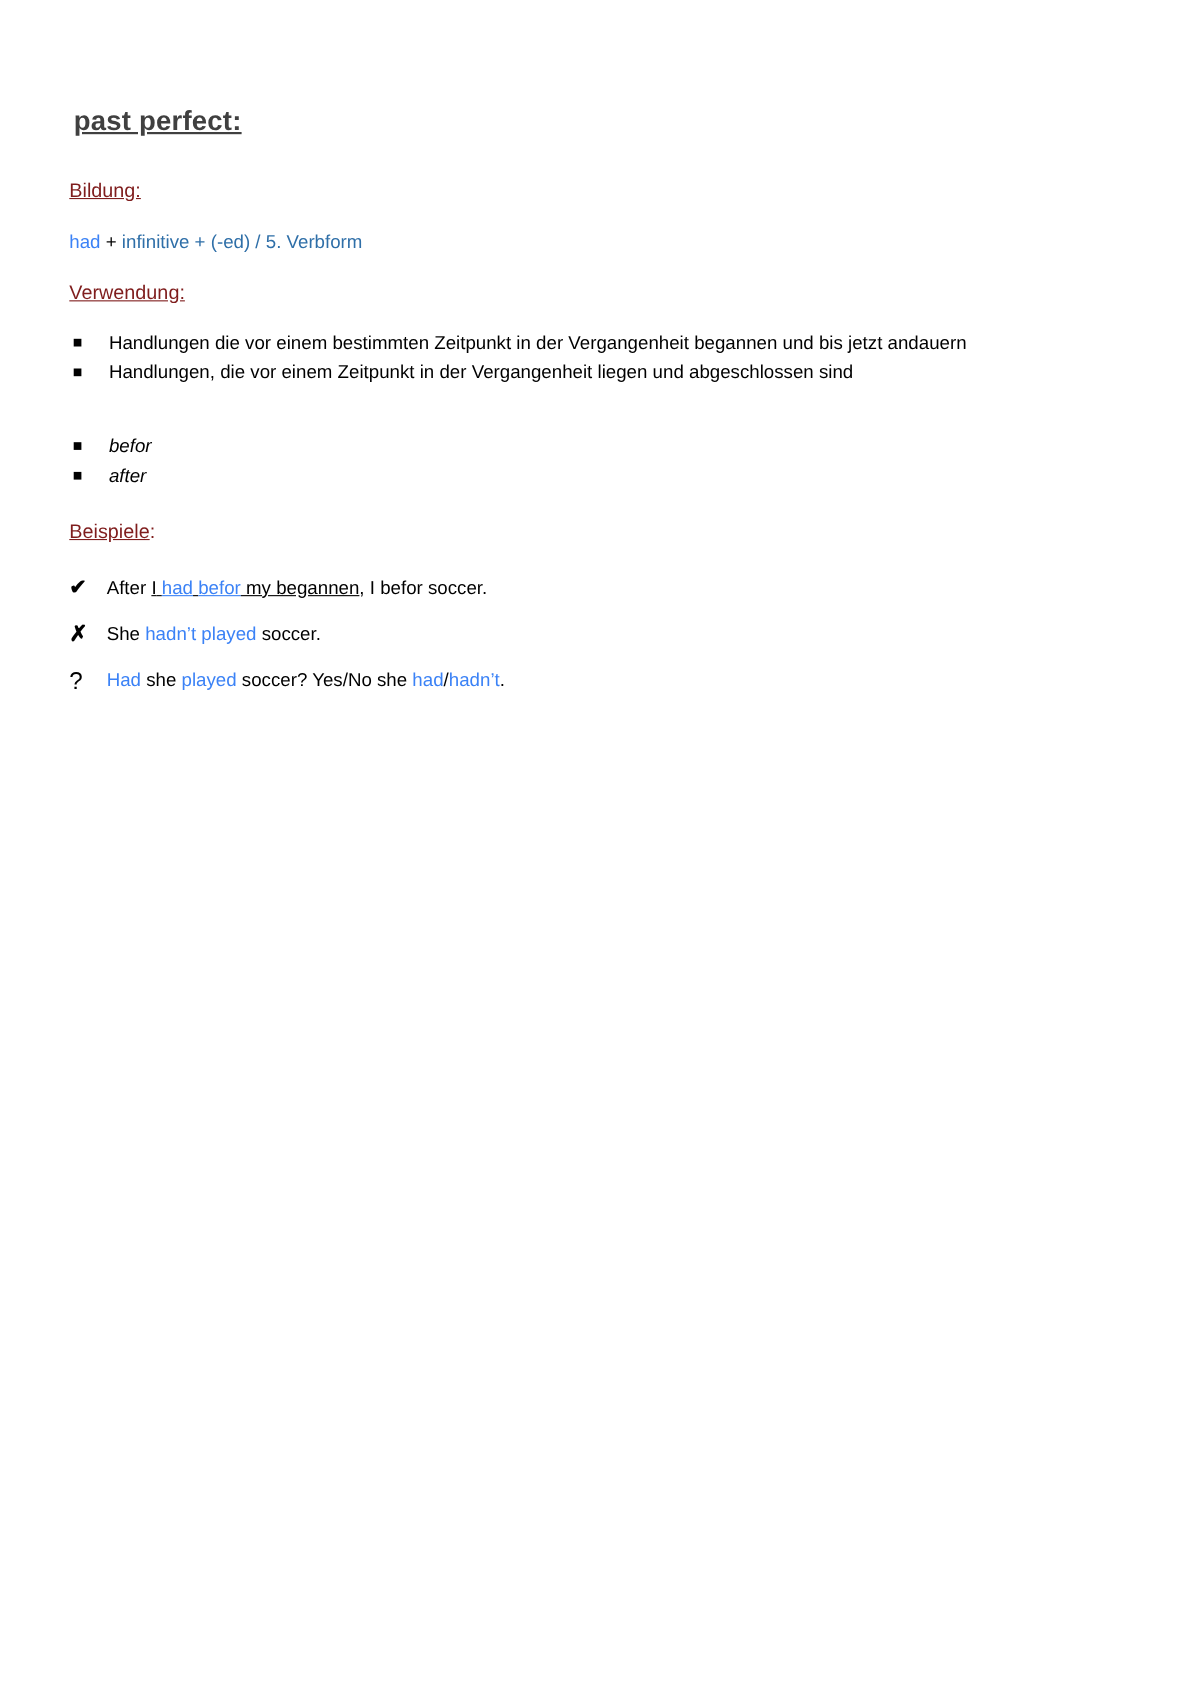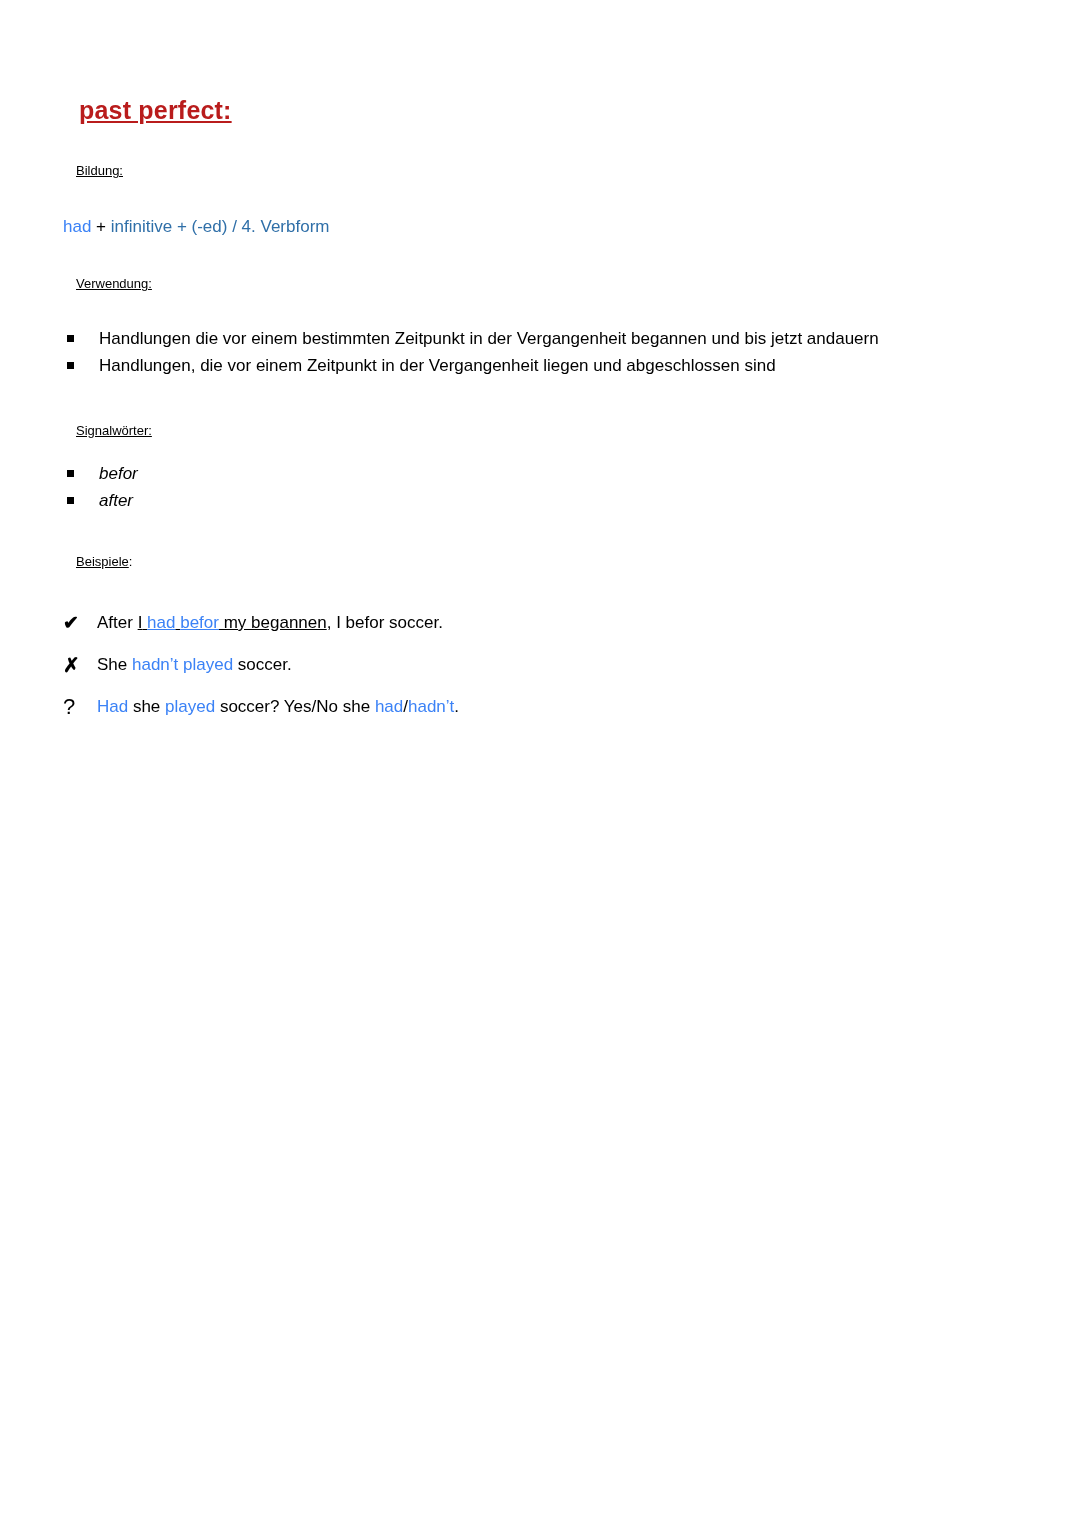--- a/index.html
+++ b/index.html
@@ -24,30 +24,30 @@
   }
   .content {
     position: absolute;
     left: 63px;
     top: 96px;
     width: 950px;
   }
   .title {
     font-size: 25px;
     font-weight: bold;
-    color: #b91c1c;
+    color: #404040;
     text-decoration: underline;
     letter-spacing: 0.2px;
-    margin: 0 0 38px 16px;
+    margin: 0 0 38px 4px;
   }
   .label {
-    font-size: 13px;
-    color: #000000;
+    font-size: 18px;
+    color: #7f1d1d;
     text-decoration: underline;
-    margin: 13px;
+    margin: 0;
   }
   .label.nound {
     text-decoration: none;
   }
   .formula {
     font-size: 17px;
     margin: 0;
   }
   .green { color: #3b82f6; }
   .blue  { color: #2F6FA8; }
@@ -120,34 +120,33 @@
 
 <div class="page">
   <div class="content">
 
     <h1 class="title">past perfect:</h1>
 
     <p class="label">Bildung:</p>
     <div class="spacer-26"></div>
 
     <p class="formula">
-      <span class="green">had</span><span class="black"> + </span><span class="blue">infinitive + (-ed) / 4. Verbform</span>
+      <span class="green">had</span><span class="black"> + </span><span class="blue">infinitive + (-ed) / 5. Verbform</span>
     </p>
     <div class="spacer-26"></div>
 
     <p class="label">Verwendung:</p>
     <div class="spacer-22"></div>
 
     <ul class="bullets">
       <li>Handlungen die vor einem bestimmten Zeitpunkt in der Vergangenheit begannen und bis jetzt andauern</li>
       <li>Handlungen, die vor einem Zeitpunkt in der Vergangenheit liegen und abgeschlossen sind</li>
     </ul>
     <div class="spacer-30"></div>
 
-    <p class="label">Signalwörter:</p>
     <div class="spacer-10"></div>
 
     <ul class="bullets tight">
       <li>befor</li>
       <li>after</li>
     </ul>
     <div class="spacer-26"></div>
 
     <p class="label nound"><span class="u">Beispiele</span><span>:</span></p>
     <div class="spacer-26"></div>

